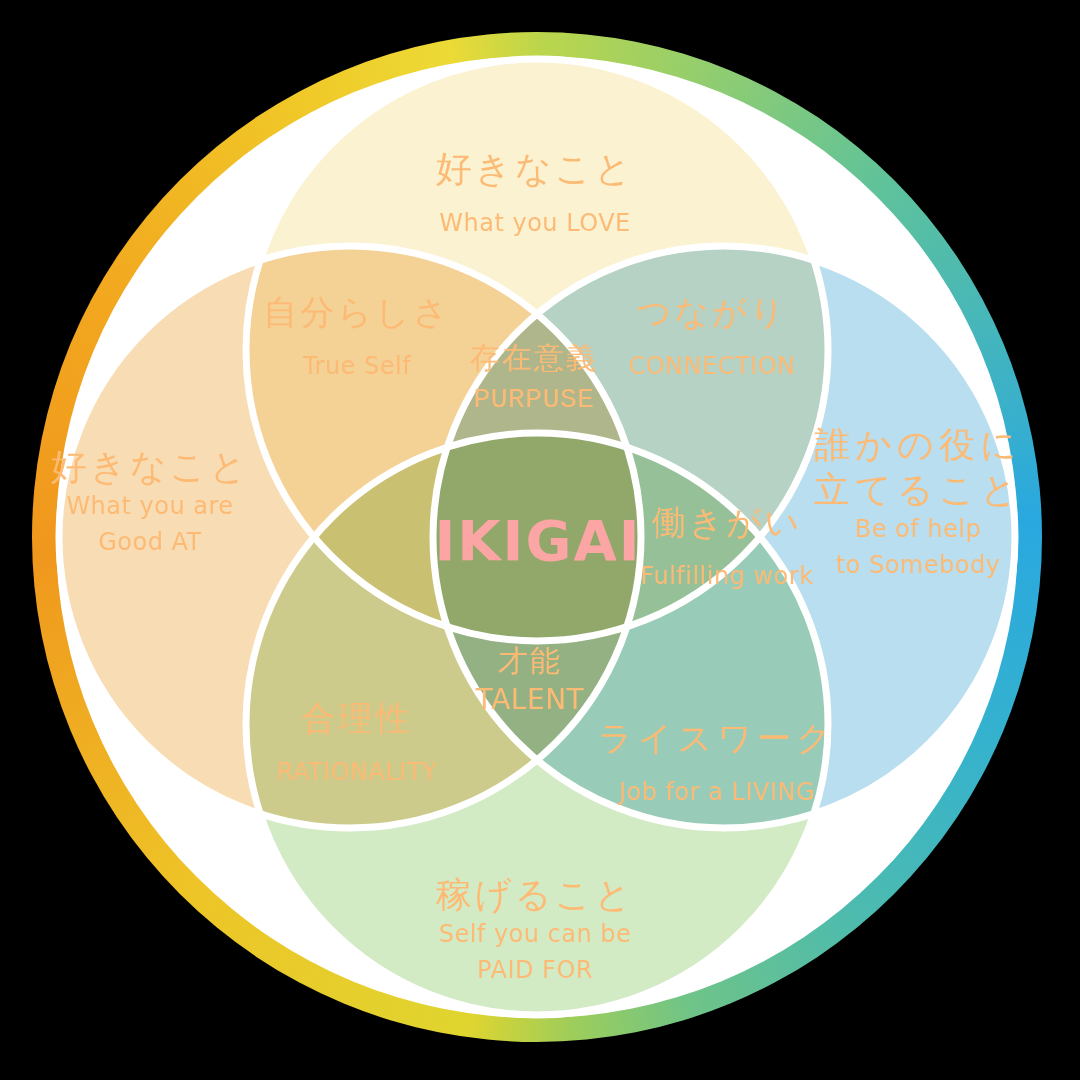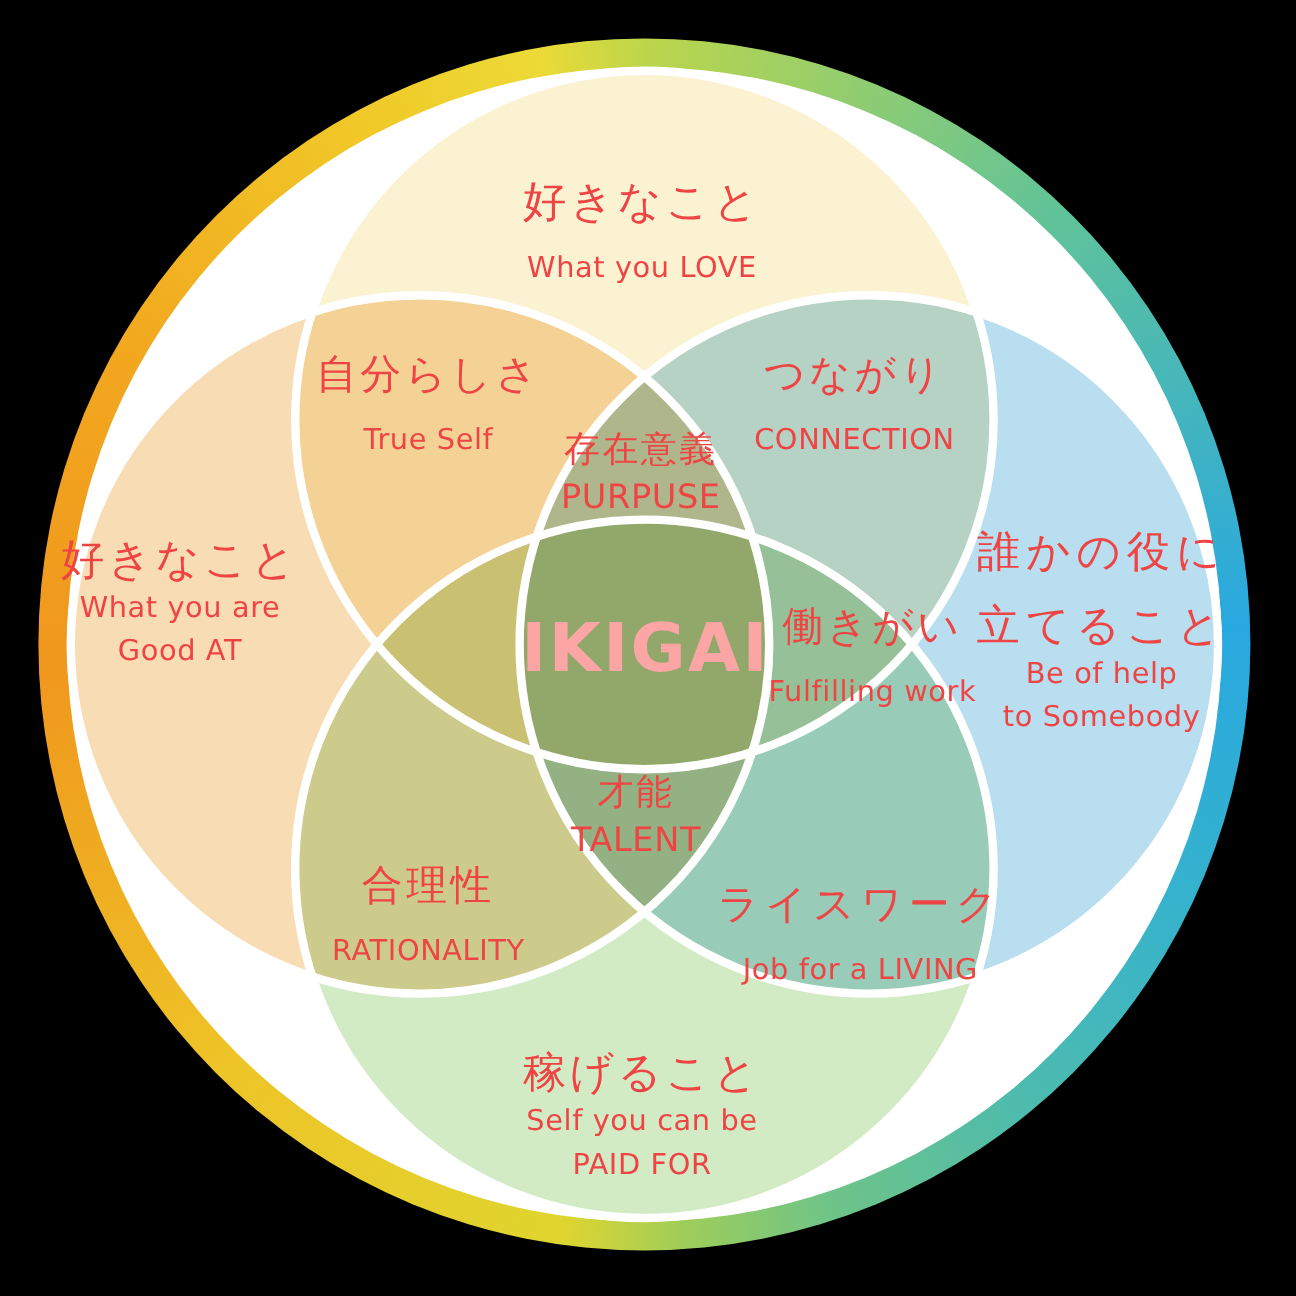--- a/index.html
+++ b/index.html
@@ -4,38 +4,38 @@
 <title>IKIGAI</title>
 <style>
   html,body{margin:0;padding:0;background:#000;}
   #stage{position:relative;width:1080px;height:1080px;background:#000;overflow:hidden;
          font-family:"DejaVu Sans","Liberation Sans",sans-serif;}
   
   #ring{position:absolute;left:32px;top:32px;width:1010px;height:1010px;border-radius:50%;}
   
   #venn{position:absolute;left:0;top:0;width:1080px;height:1080px;}
   
-  .lbl{position:absolute;transform:translateX(-50%);text-align:center;color:#ef4444;white-space:nowrap;}
+  .lbl{position:absolute;transform:translateX(-50%);text-align:center;color:#fdba74;white-space:nowrap;}
   .jp{display:block;font-size:36px;letter-spacing:3px;line-height:1.25;font-weight:500;}
   .jp-md{display:block;font-size:34px;letter-spacing:3px;line-height:1.3;font-weight:500;}
   .jp-sm{display:block;font-size:30px;letter-spacing:2px;line-height:1.25;font-weight:500;}
-  .jp-wide{letter-spacing:5px;margin-top:16px;}
+  .jp-wide{letter-spacing:5px;}
   .en{display:block;font-size:24px;line-height:1.45;letter-spacing:0.5px;margin-top:15px;font-weight:400;}
   .en-multi{display:block;font-size:24px;line-height:1.48;letter-spacing:0.5px;font-weight:400;}
   .en-sm{display:block;font-size:28px;line-height:1.4;letter-spacing:0.5px;font-weight:400;}
   #lbl-love{left:535px;top:146px;}
   #lbl-true-self{left:357px;top:290px;}
   #lbl-connection{left:712px;top:290px;}
-  #lbl-purpose{left:534px;top:356px;}
+  #lbl-purpose{left:534px;top:342px;font-family:Liberation Mono, monospace;}
   #lbl-good-at{left:150px;top:444px;}
   #lbl-rewarding{left:358px;top:500px;}
   #lbl-fulfilling{left:727px;top:500px;}
   #lbl-help{left:918px;top:422px;}
   #lbl-talent{left:530px;top:642px;}
-  #lbl-rationality{left:357px;top:716px;text-align:center;}
+  #lbl-rationality{left:357px;top:696px;text-align:center;}
   #lbl-job{left:717px;top:716px;}
   #lbl-paid{left:535px;top:872px;}
   #lbl-ikigai{left:538px;top:510px;transform:translateX(-50%);
       font-size:56px;font-weight:700;color:#fca5a5;letter-spacing:2px;line-height:1.1;}
 </style>
 </head>
 <body>
 
 <div id="stage">
 

